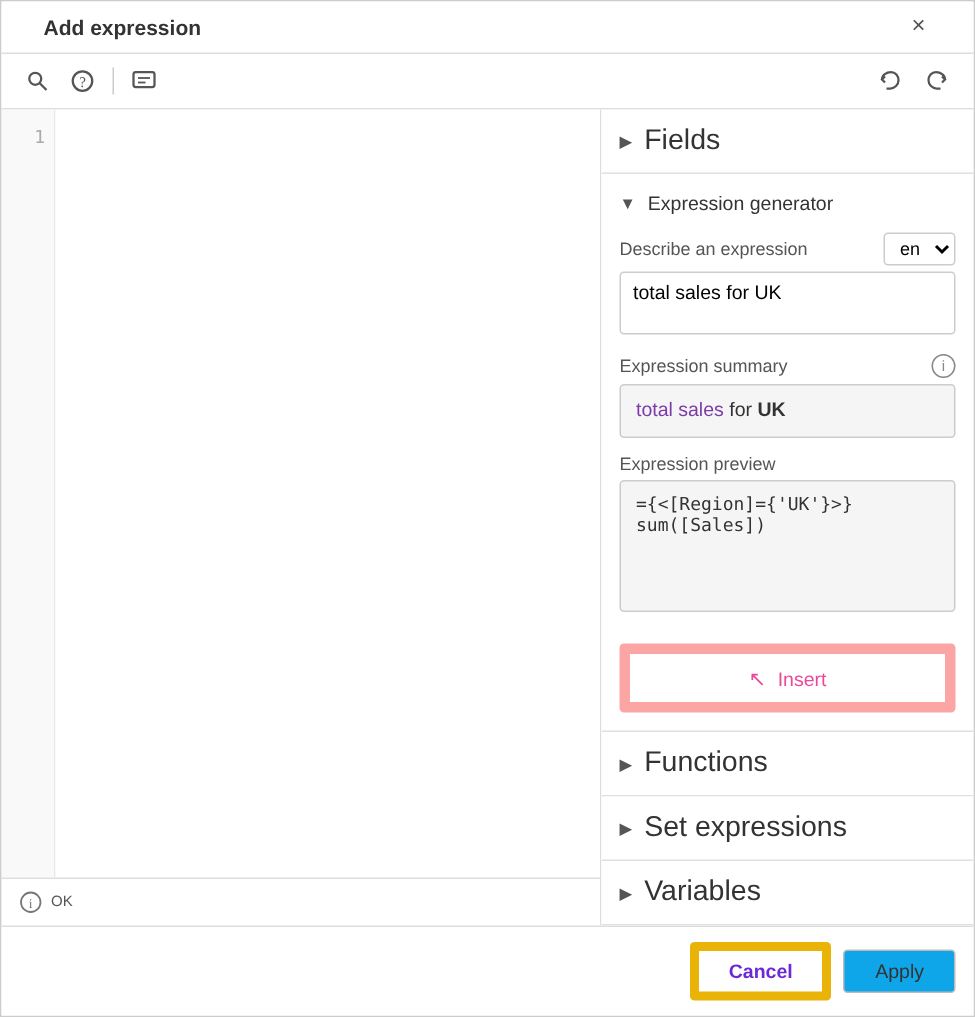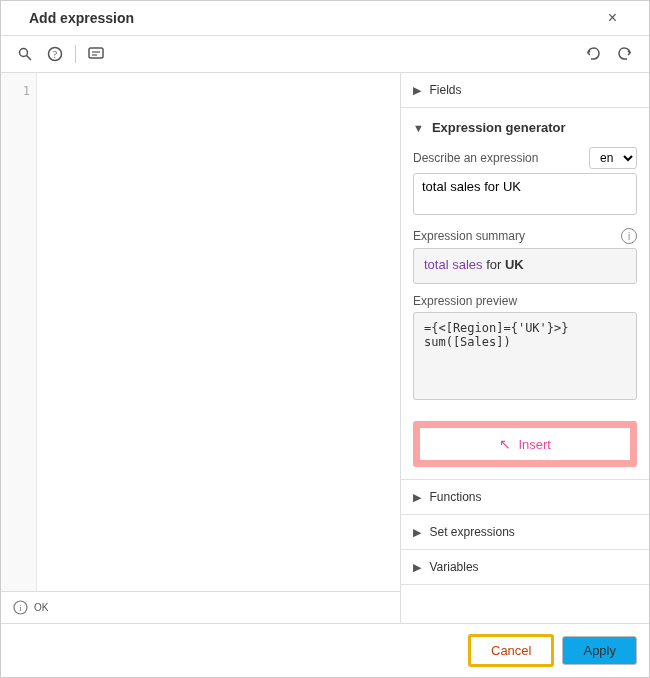--- a/index.html
+++ b/index.html
@@ -145,21 +145,21 @@
       border-bottom: 1px solid #e0e0e0;
       cursor: pointer;
       background: #fff;
     }
     .section-arrow {
       font-size: 11px;
       color: #555;
       margin-right: 8px;
     }
     .section-title {
-      font-size: 12px;
+      font-size: 19px;
       color: #333;
       font-weight: 500;
     }
     .expression-generator {
       padding: 12px;
       border-bottom: 1px solid #e0e0e0;
       background: #fff;
     }
     .gen-section-header {
       display: flex;
@@ -168,21 +168,21 @@
       cursor: pointer;
     }
     .gen-arrow {
       font-size: 11px;
       color: #555;
       margin-right: 8px;
     }
     .gen-title {
       font-size: 13px;
       color: #333;
-      font-weight: 700;
+      font-weight: 400;
     }
     .field-row {
       margin-bottom: 10px;
     }
     .field-label {
       font-size: 12px;
       color: #555;
       margin-bottom: 4px;
       display: flex;
       align-items: center;
@@ -265,22 +265,23 @@
     }
     .footer-btn {
       padding: 6px 20px;
       font-size: 13px;
       border-radius: 3px;
       cursor: pointer;
       font-family: inherit;
     }
     .cancel-btn {
       background: #fff;
-      border: 3px solid #eab308;
-      color: #c2410c;
+      border: 6px solid #eab308;
+      color: #6d28d9;
+      font-weight: bold;
     }
     .apply-btn {
       background: #0ea5e9;
       border: 1px solid #bbb;
       color: #333;
     }
   </style>
 </head>
 <body>
 

